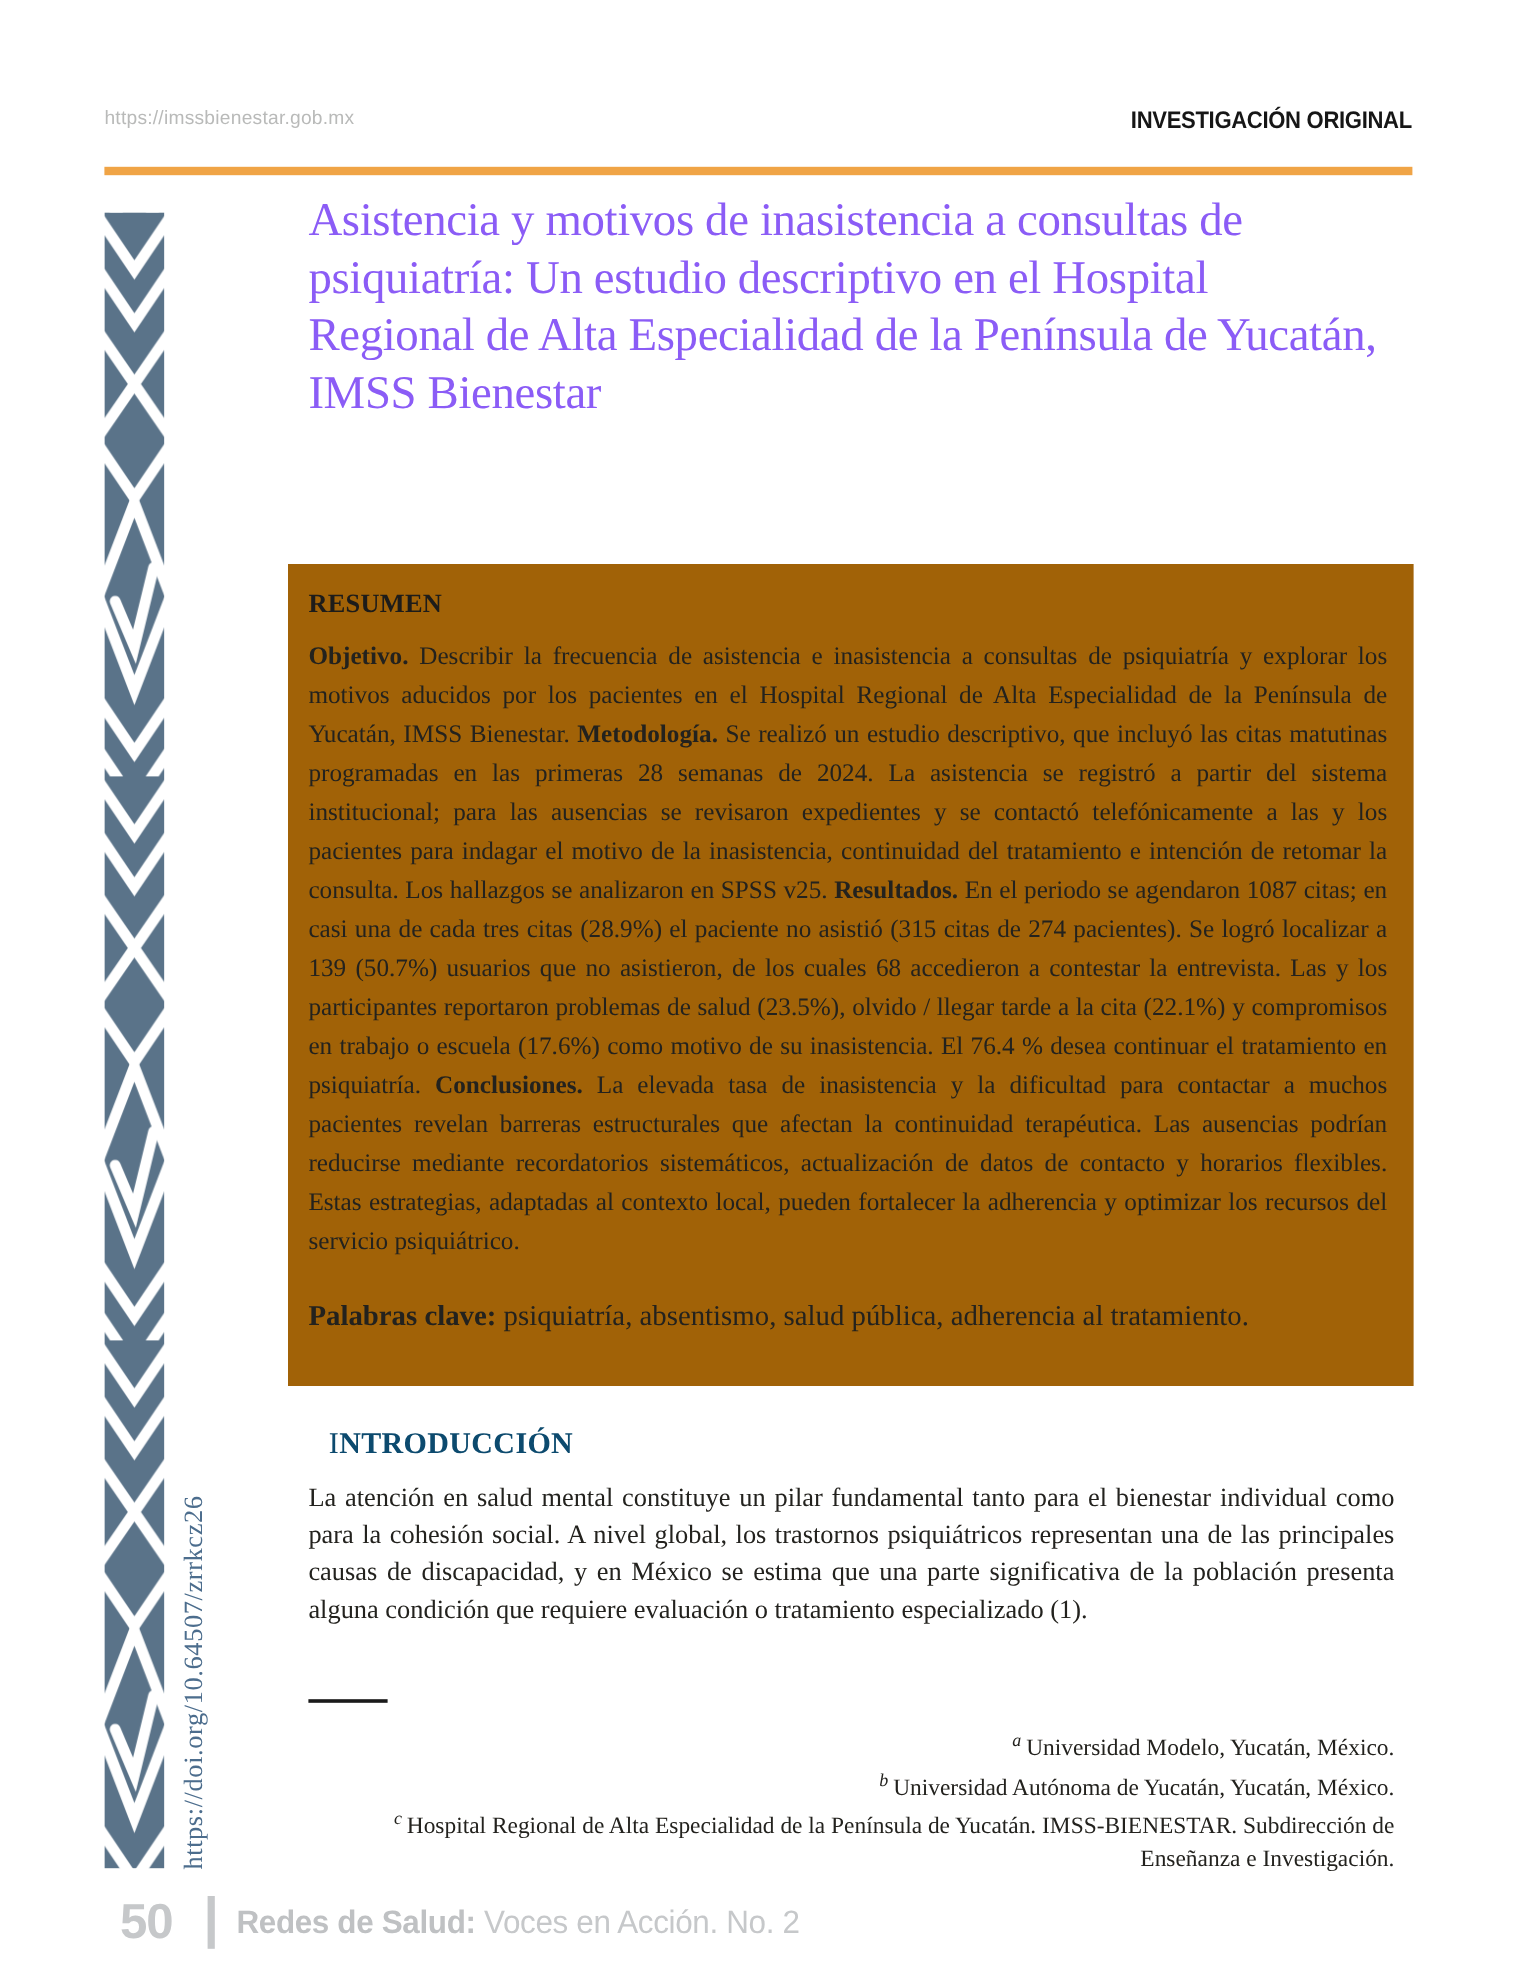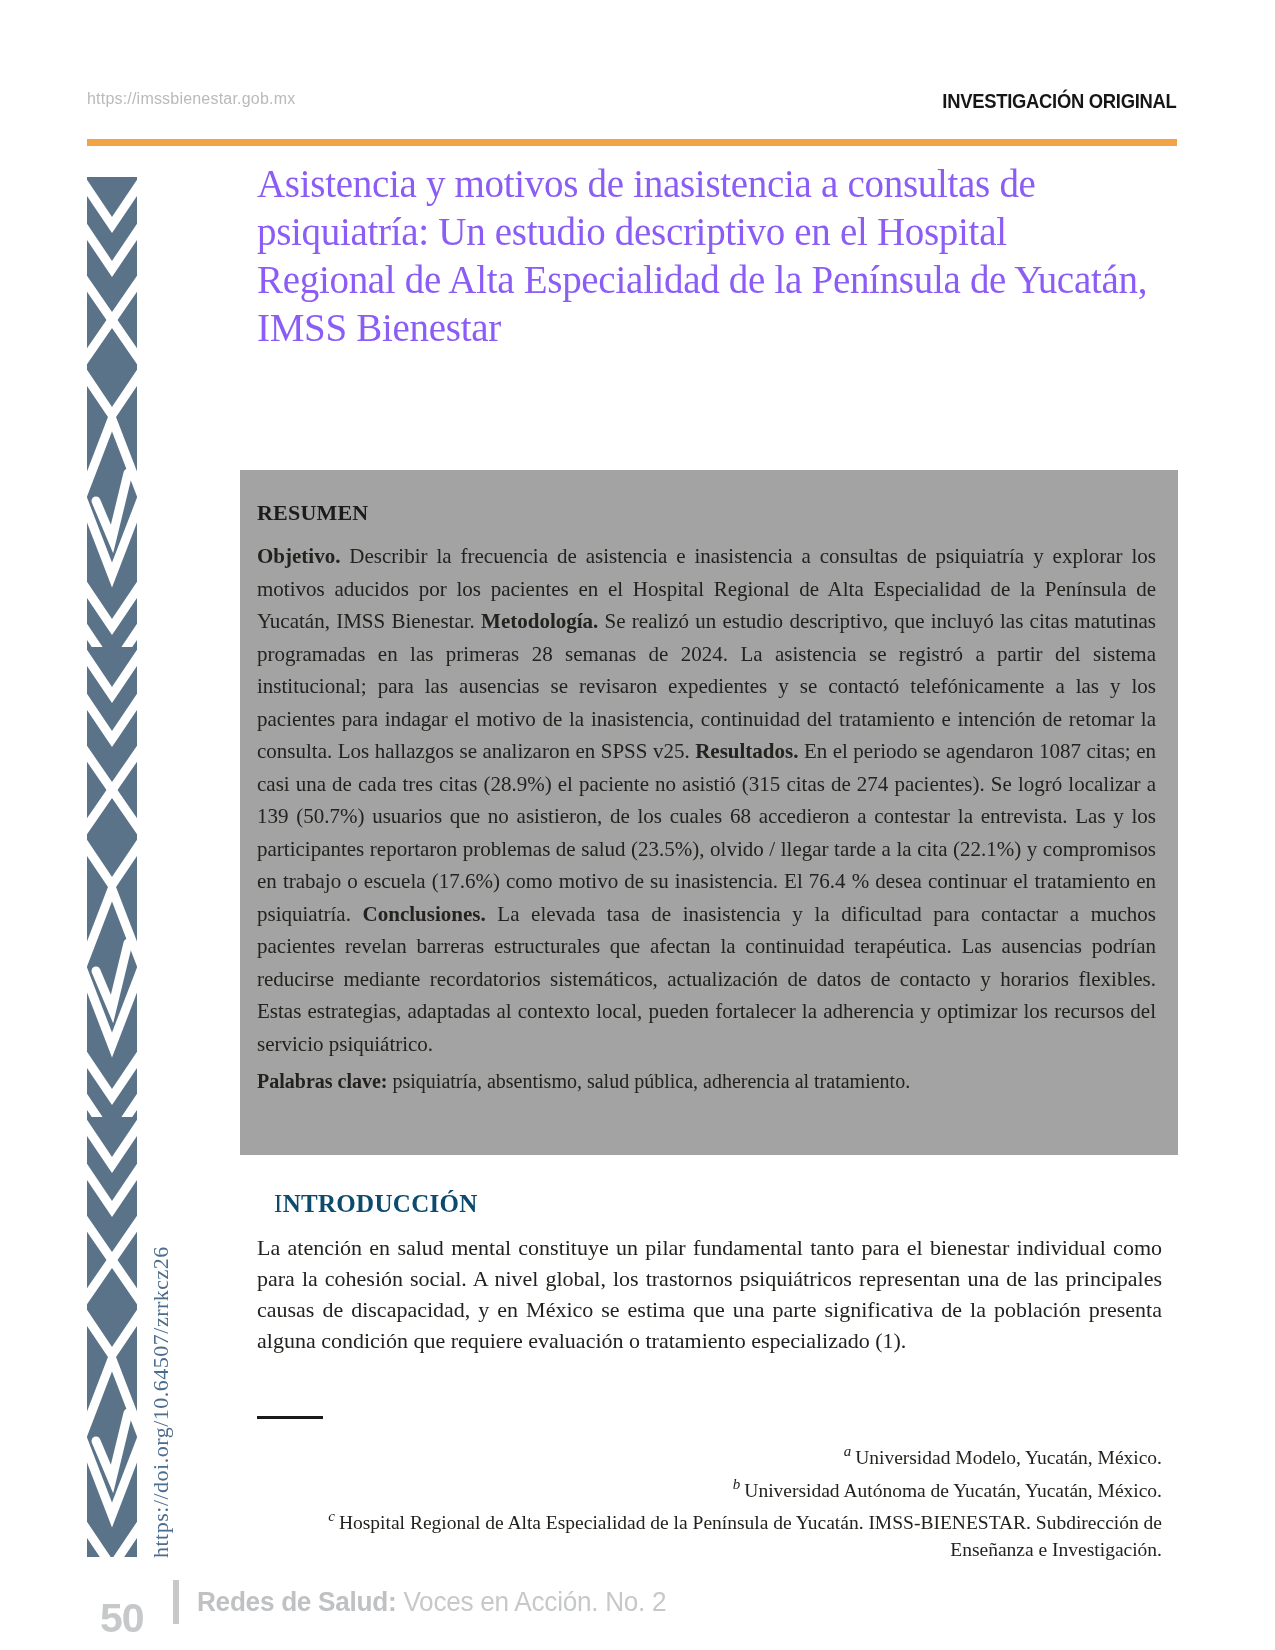--- a/index.html
+++ b/index.html
@@ -50,35 +50,35 @@
     color:#8b5cf6;
   }
   .authors{
     position:absolute;left:257px;top:363px;width:900px;
     font-style:italic;font-size:24px;line-height:34px;color:#24231f;
   }
   .authors sup{font-size:16px;}
   
   .abstract-box{
     position:absolute;left:240px;top:470px;width:938px;height:685px;
-    background:#a3a3a3;
+    background:#a16207;
     box-sizing:border-box;
-    padding:30px 22px 0 17px;
+    padding:20px 22px 0 17px;
   }
   .abstract-heading{
     font-weight:700;font-size:22px;letter-spacing:0.2px;color:#1d1c1a;
     margin:0 0 14px 0;
   }
   .abstract-body{
     margin:0;text-align:justify;
     font-size:21px;line-height:32.5px;color:#23221e;
   }
   .abstract-body b{font-weight:700;}
   .keywords{
-    margin:6px 0 0 0;font-size:20px;line-height:30px;color:#23221e;
+    margin:32px 0 0 0;font-size:24px;line-height:30px;color:#23221e;
   }
   .keywords b{font-weight:700;}
   
   .intro-heading{
     position:absolute;left:274px;top:1190px;margin:0;
     font-size:25px;letter-spacing:0.3px;color:#0c4a6e;font-weight:400;
   }
   .intro-heading .ih-rest{font-weight:700;}
   .intro-par{
     position:absolute;left:257px;top:1232px;width:905px;margin:0;
@@ -93,21 +93,21 @@
     font-size:19.5px;line-height:27px;color:#23221e;
   }
   .fn-line{margin:0;text-align:right;}
   .fn-marker{font-style:italic;font-size:15px;padding-right:4px;}
   .fn-star{padding-right:4px;}
   .fn-email{color:#23221e;text-decoration:none;}
   
   .footer{position:absolute;left:0;top:1578px;width:1275px;height:60px;
     font-family:"Liberation Sans", sans-serif;color:#c6c8ca;}
   .page-number{
-    position:absolute;left:100px;top:17px;
+    position:absolute;left:100px;top:0;
     font-size:41px;font-weight:700;color:#c6c8ca;letter-spacing:-1px;
   }
   .footer-bar{
     position:absolute;left:173px;top:2px;width:6px;height:44px;background:#c6c8ca;
   }
   .footer-text{
     position:absolute;left:197px;top:9px;font-size:27px;letter-spacing:-0.3px;
     transform:scaleX(0.97);transform-origin:left center;
   }
   .footer-text b{font-weight:700;color:#bfc1c3;}

